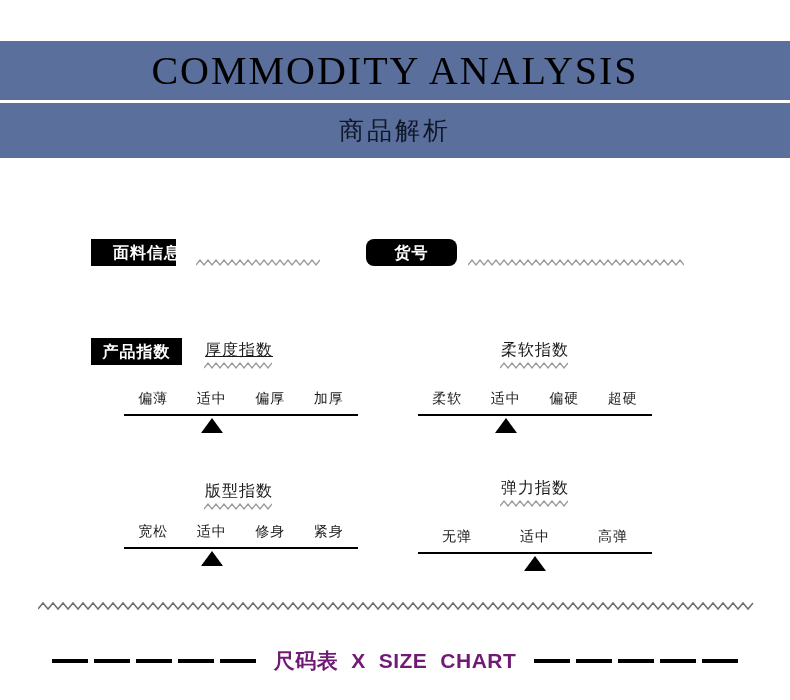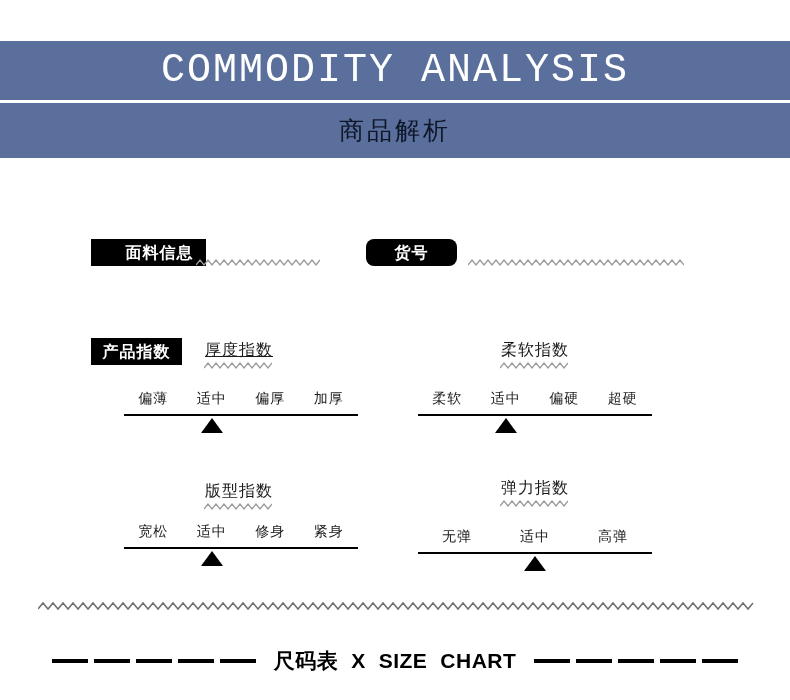--- a/index.html
+++ b/index.html
@@ -26,25 +26,25 @@
     background: #5a6f9b;
   }
   .banner-en {
     position: absolute;
     left: 0;
     top: 0;
     width: 790px;
     height: 59px;
     line-height: 59px;
     text-align: center;
-    color: #ffffff;
+    color: #000000;
     font-size: 40px;
     font-weight: 300;
     letter-spacing: 2px;
-    font-family: Liberation Mono, monospace;
+    font-family: Liberation Serif, serif;
     white-space: nowrap;
   }
   .banner-rule {
     position: absolute;
     left: 0;
     top: 59px;
     width: 790px;
     height: 3px;
     background: #ffffff;
   }
@@ -68,21 +68,21 @@
     position: absolute;
     background: #000000;
     color: #ffffff;
     font-size: 16px;
     font-weight: bold;
     letter-spacing: 1px;
     text-align: center;
     white-space: nowrap;
     box-sizing: border-box;
   }
-  .tag-fabric  { left: 91px;  top: 239px; width: 115px; height: 27px; line-height: 27px; padding-left: 22px; }
+  .tag-fabric  { left: 91px;  top: 239px; width: 85px; height: 27px; line-height: 27px; padding-left: 22px; }
   .tag-itemno  { left: 366px; top: 239px; width: 91px; height: 27px; line-height: 27px; border-radius: 8px; }
   .tag-product { left: 91px;  top: 338px; width: 91px; height: 27px; line-height: 27px; }
 
   
   .zig {
     position: absolute;
     height: 9px;
     overflow: hidden;
   }
   .zig svg { display: block; }
@@ -160,21 +160,21 @@
   }
   .dashes i {
     display: block;
     width: 36px;
     height: 4px;
     background: #000000;
   }
   .size-text {
     font-size: 21px;
     font-weight: bold;
-    color: #000000;
+    color: #701a75;
     white-space: nowrap;
     margin: 0 18px;
     letter-spacing: 0.5px;
   }
   .size-text .gap { display: inline-block; width: 13px; }
 </style>
 </head>
 <body>
 
 <div class="banner">

